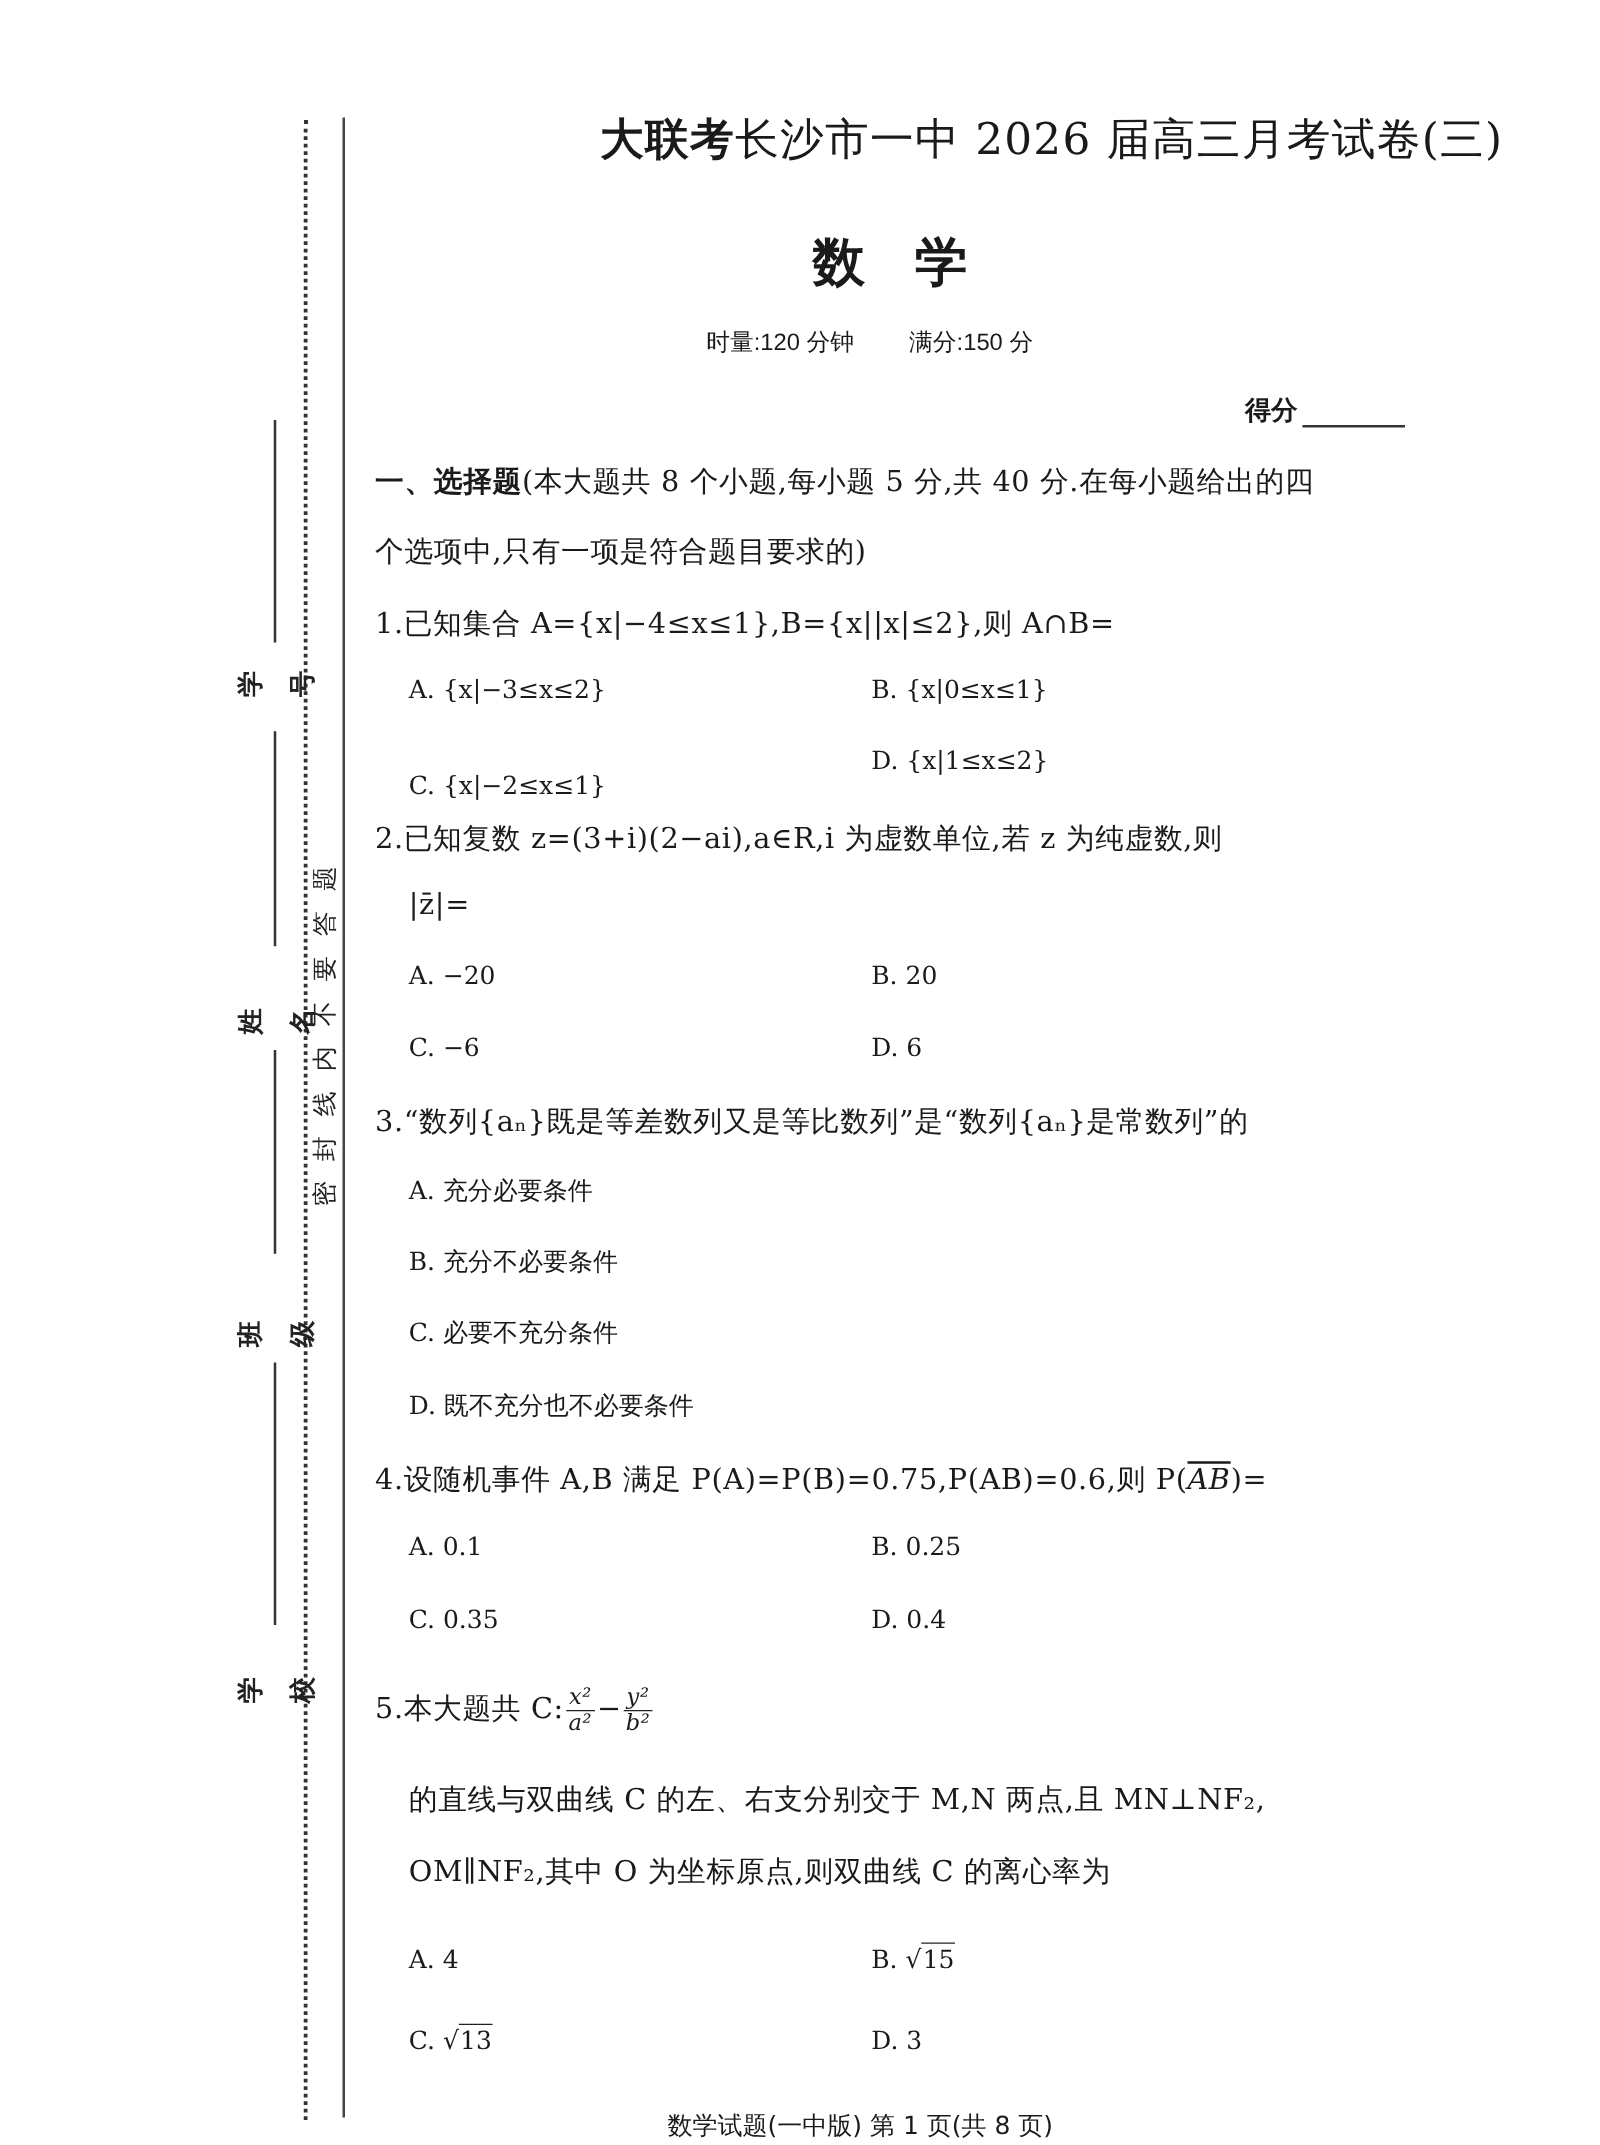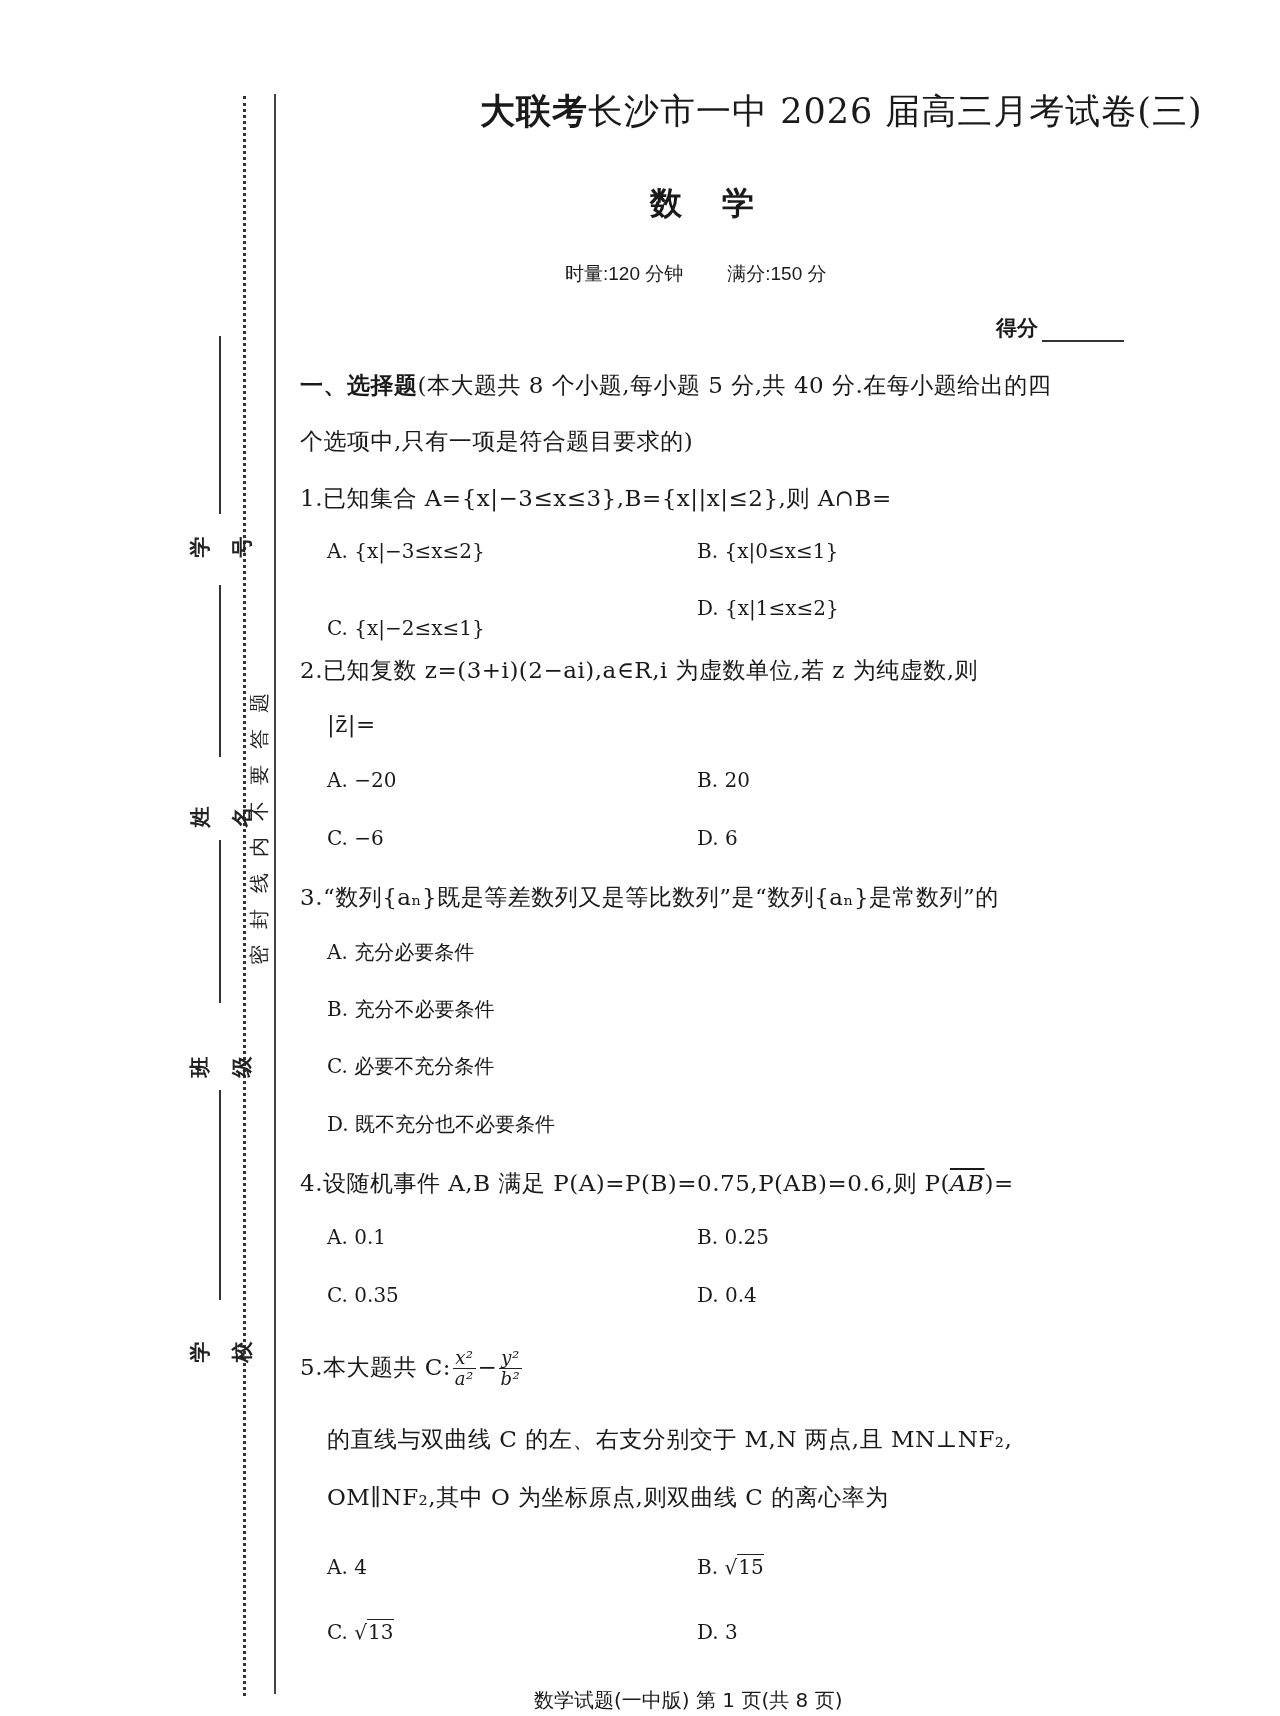--- a/index.html
+++ b/index.html
@@ -16,21 +16,21 @@
       color: #222; width: 30px; text-align: center; letter-spacing: 0;
     }
     .vlabel span { display: block; transform: rotate(-90deg); line-height: 42px; }
     .fill-line { position: absolute; left: 219px; border-left: 2px solid #333; }
     .seal-text { position: absolute; left: 244px; width: 30px; font-family: "DejaVu Sans", sans-serif; font-size: 20px; color: #222; text-align: center; }
     .seal-text span { display: block; transform: rotate(-90deg); line-height: 42px; }
 
     
     .exam-title { left: 480px; top: 88px; font-size: 35px; letter-spacing: 1px; white-space: nowrap; font-family: "DejaVu Serif", serif; }
     .exam-title b { font-weight: 900; }
-    .subject-title { left: 650px; top: 182px; font-size: 32px; font-weight: bold; font-family: "DejaVu Sans", sans-serif; letter-spacing: 40px; }
+    .subject-title { left: 650px; top: 182px; font-size: 42px; font-weight: bold; font-family: "DejaVu Sans", sans-serif; letter-spacing: 40px; }
     .meta { left: 565px; top: 261px; font-size: 19px; white-space: nowrap; font-family: Liberation Sans, sans-serif; }
     .meta .gap { display: inline-block; width: 44px; }
     .score { left: 996px; top: 314px; font-size: 21px; font-weight: bold; font-family: "DejaVu Sans", sans-serif; white-space: nowrap; }
     .score .blank { display: inline-block; width: 82px; border-bottom: 2px solid #333; height: 22px; vertical-align: bottom; margin-left: 4px; }
 
     
     .line { position: absolute; left: 300px; font-size: 23px; white-space: nowrap; letter-spacing: 0.5px; }
     .line.indent { left: 327px; }
     .section-head { font-weight: bold; font-family: "DejaVu Sans", sans-serif; }
     .opt { position: absolute; font-size: 20px; white-space: nowrap; }
@@ -84,21 +84,21 @@
 <div class="abs score">
   <span>得分</span><span class="blank"></span>
 </div>
 
 <div class="line" style="top:370px;">
   <span class="section-head">一、选择题</span><span>(本大题共 8 个小题,每小题 5 分,共 40 分.在每小题给出的四</span>
 </div>
 <div class="line" style="top:426px;">个选项中,只有一项是符合题目要求的)</div>
 
 <div class="line" style="top:483px;">
-  <span>1.</span><span>已知集合 A={x|−3≤x≤3},B={x||x|≤2},则 A∩B=</span>
+  <span>1.</span><span>已知集合 A={x|−4≤x≤1},B={x||x|≤2},则 A∩B=</span>
 </div>
 <div class="opt optA" style="top:539px;">A. {x|−3≤x≤2}</div>
 <div class="opt optB" style="top:539px;">B. {x|0≤x≤1}</div>
 <div class="opt optA" style="top:616px;">C. {x|−2≤x≤1}</div>
 <div class="opt optB" style="top:596px;">D. {x|1≤x≤2}</div>
 
 <div class="line" style="top:655px;">
   <span>2.</span><span>已知复数 z=(3+i)(2−ai),a∈R,i 为虚数单位,若 z 为纯虚数,则</span>
 </div>
 <div class="line indent" style="top:711px;">|z̄|=</div>

